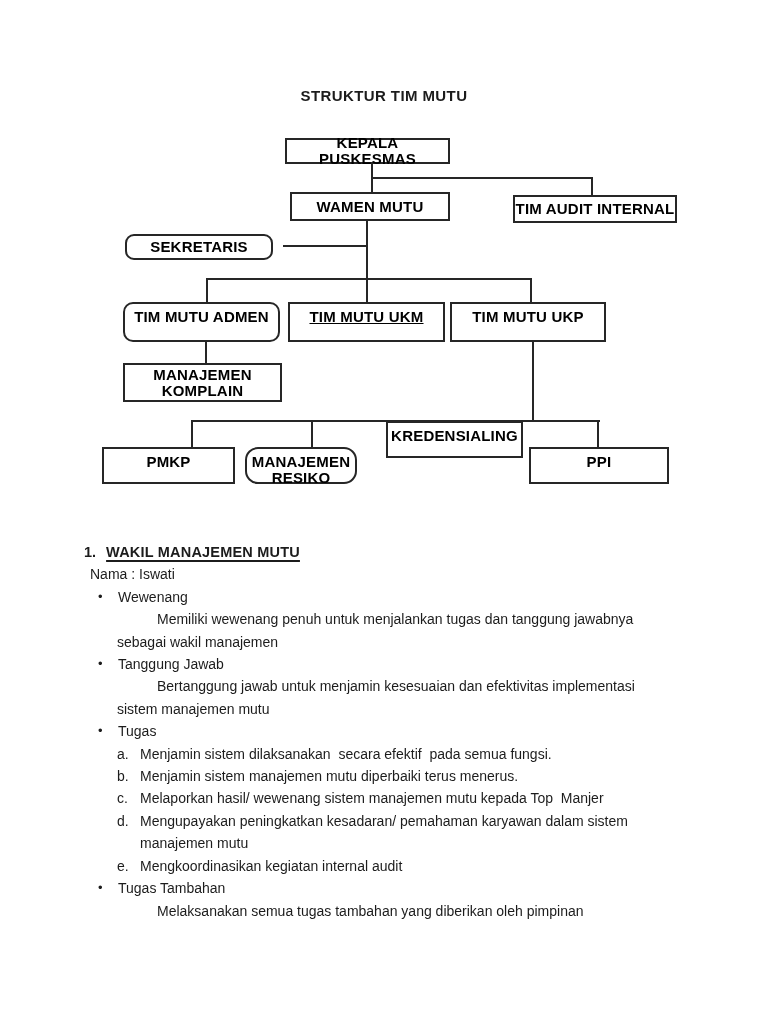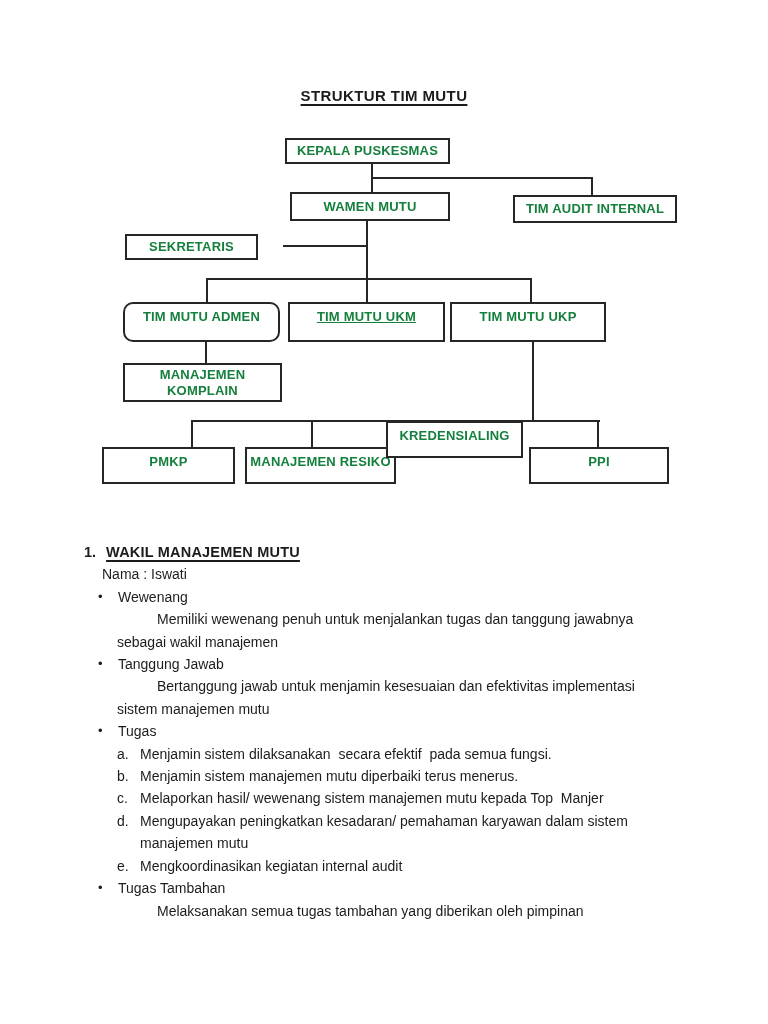--- a/index.html
+++ b/index.html
@@ -15,46 +15,45 @@
     margin: 0 auto;
   }
 
   
   .chart-title {
     position: absolute; left: 0; right: 0; top: 87px;
     text-align: center; font-size: 15px; font-weight: bold;
     letter-spacing: 0.4px;
   }
   .chart-title span {
-    text-decoration: underline;
     text-decoration-thickness: 2px;
     text-underline-offset: 3px;
   }
   .obox {
     position: absolute;
     border: 2px solid #262626;
     background: #ffffff;
     display: flex; align-items: center; justify-content: center;
     text-align: center;
-    font-weight: bold; font-size: 13px; letter-spacing: 0.2px;
+    font-weight: bold; font-size: 15px; letter-spacing: 0.2px;
     line-height: 16px;
-    color: #15803d;
+    color: #000000;
   }
   .obox.toptext { align-items: flex-start; padding-top: 5px; }
 
   .n-kepala        { left:285px; top:138px; width:165px; height:26px; }
   .n-wamen         { left:290px; top:192px; width:160px; height:29px; }
   .n-audit         { left:513px; top:195px; width:164px; height:28px; }
-  .n-sekretaris    { left:125px; top:234px; width:133px; height:26px; }
+  .n-sekretaris    { left:125px; top:234px; width:148px; height:26px;border-radius:9px; }
   .n-admen         { left:123px; top:302px; width:157px; height:40px;border-radius:10px; }
   .n-ukm           { left:288px; top:302px; width:157px; height:40px;text-decoration:underline; }
   .n-ukp           { left:450px; top:302px; width:156px; height:40px; }
   .n-komplain      { left:123px; top:363px; width:159px; height:39px; padding:0 14px; }
   .n-pmkp          { left:102px; top:447px; width:133px; height:37px; }
-  .n-resiko        { left:245px; top:447px; width:151px; height:37px; padding:0 0; }
+  .n-resiko        { left:245px; top:447px; width:112px; height:37px; padding:0 0;border-radius:13px; }
   .n-kredensialing { left:386px; top:421px; width:137px; height:37px; }
   .n-ppi           { left:529px; top:447px; width:140px; height:37px; }
 
   .hl, .vl { position: absolute; background: #262626; }
   .hl { height: 2px; }
   .vl { width: 2px; }
   .l-kepala-v    { left:371px; top:163px; height:30px; }
   .l-top-h       { left:371px; top:177px; width:222px; }
   .l-audit-v     { left:591px; top:177px; height:19px; }
   .l-wamen-v     { left:366px; top:221px; height:82px; }
@@ -76,21 +75,21 @@
     font-size: 14px; line-height: 22.4px; color: #1c1c1c;
   }
   .h-row { display: flex; font-weight: bold; font-size: 14.5px; }
   .h-num { margin-right: 10px; }
   .h-title {
     text-decoration: underline;
     text-decoration-thickness: 1.5px;
     text-underline-offset: 3px;
     letter-spacing: 0.2px;
   }
-  .nama-line { margin-left: 18px; }
+  .nama-line { margin-left: 6px; }
   .bullet-row { display: flex; margin-left: 14px; }
   .b-dot { width: 20px; flex-shrink: 0; font-size: 13px; }
   .para {
     margin-left: 33px;
     text-indent: 40px;
     white-space: pre-wrap;
   }
   .lettered { display: flex; margin-left: 33px; }
   .l-marker { width: 23px; flex-shrink: 0; }
   .l-text { flex: 1; white-space: pre-wrap; }

